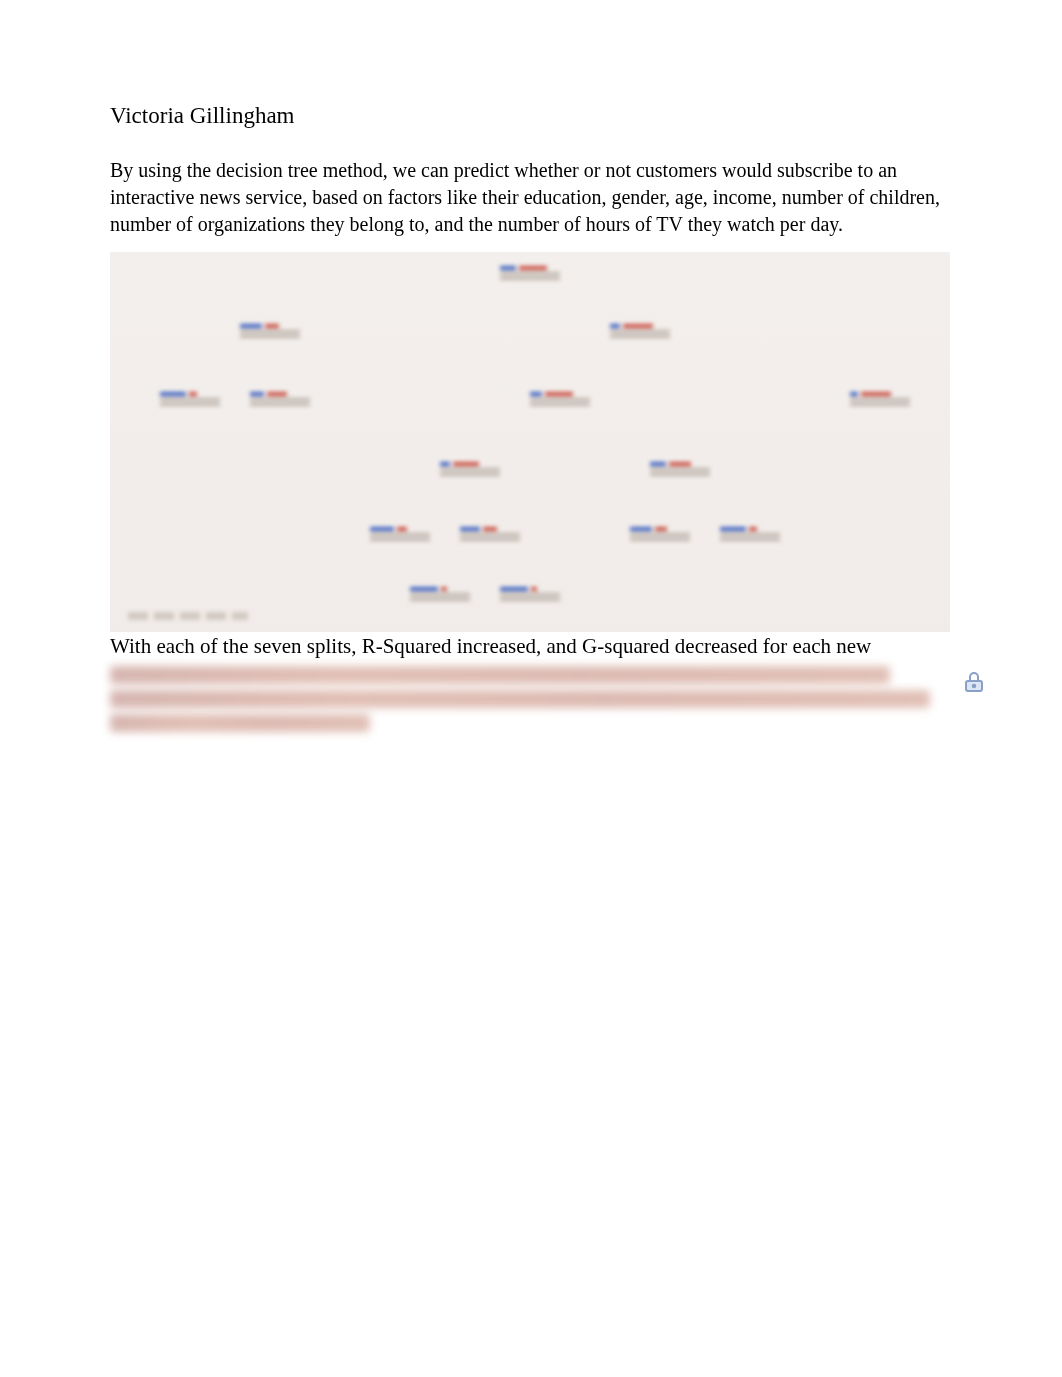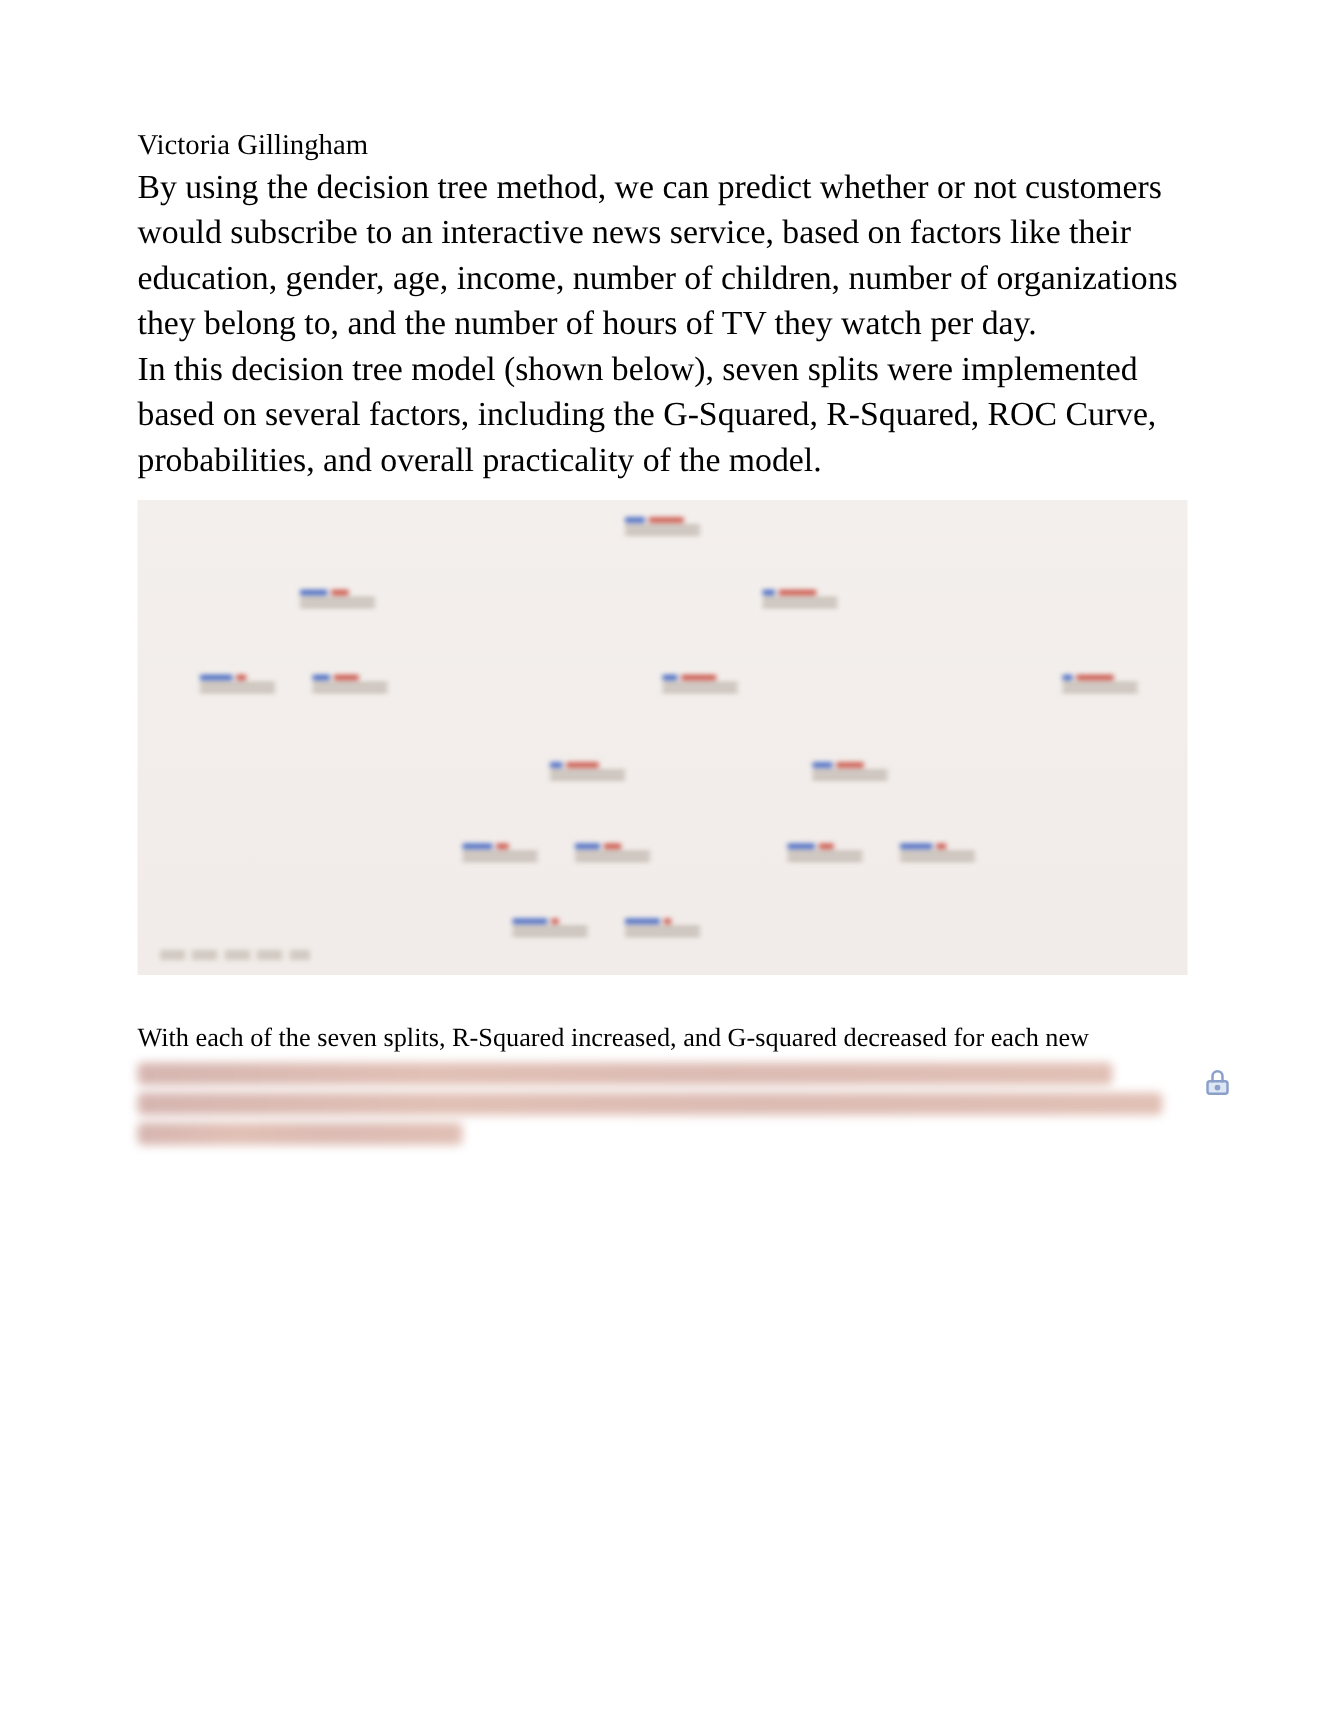--- a/index.html
+++ b/index.html
@@ -11,22 +11,23 @@
     width: 1062px;
   }
   .page {
     padding: 100px 110px 60px 110px;
   }
   .author-line, .title-line {
     font-size: 23px;
     line-height: 1.35;
   }
   .para {
-    font-size: 27px;
+    font-size: 20px;
     line-height: 1.35;
+    margin-top: 26px;
   }
   .tree-img {
     margin-top: 14px;
     width: 840px;
     height: 380px;
     background: linear-gradient(180deg, #f3efec 0%, #f1ece9 100%);
     position: relative;
     overflow: hidden;
   }
   .node {
@@ -50,21 +51,20 @@
     width:120px;
     height:8px;
     background: repeating-linear-gradient(90deg,#c4bab1 0 20px,#efe9e4 20px 26px);
     filter: blur(2px);
     opacity:0.7;
   }
 
   .post-para {
     font-size: 21px;
     line-height: 1.35;
-    margin-top: 36px;
   }
 
   
   .redacted-block {
     position: relative;
     margin-top: 2px;
   }
   .redacted-line {
     height: 18px;
     margin: 6px 0;
@@ -95,21 +95,20 @@
 </head>
 <body>
 
 <div class="page">
 
   <div class="author-line">Victoria Gillingham</div>
 
 
   <div class="para">By using the decision tree method, we can predict whether or not customers would subscribe to an interactive news service, based on factors like their education, gender, age, income, number of children, number of organizations they belong to, and the number of hours of TV they watch per day.</div>
 
-  <div class="para">In this decision tree model (shown below), seven splits were implemented based on several factors, including the G-Squared, R-Squared, ROC Curve, probabilities, and overall practicality of the model.</div>
 
   <div class="tree-img" aria-label="Blurred screenshot of a multi-level decision tree with red and blue bar nodes">
 
     <div class="node" style="left:390px; top:14px;">
       <div class="bar-row">
           <span class="bar-blue"></span>
           <span class="bar-red" style="width:28px;"></span>
         </div>
       <div class="txtband"></div>
         <div class="txtband"></div>

